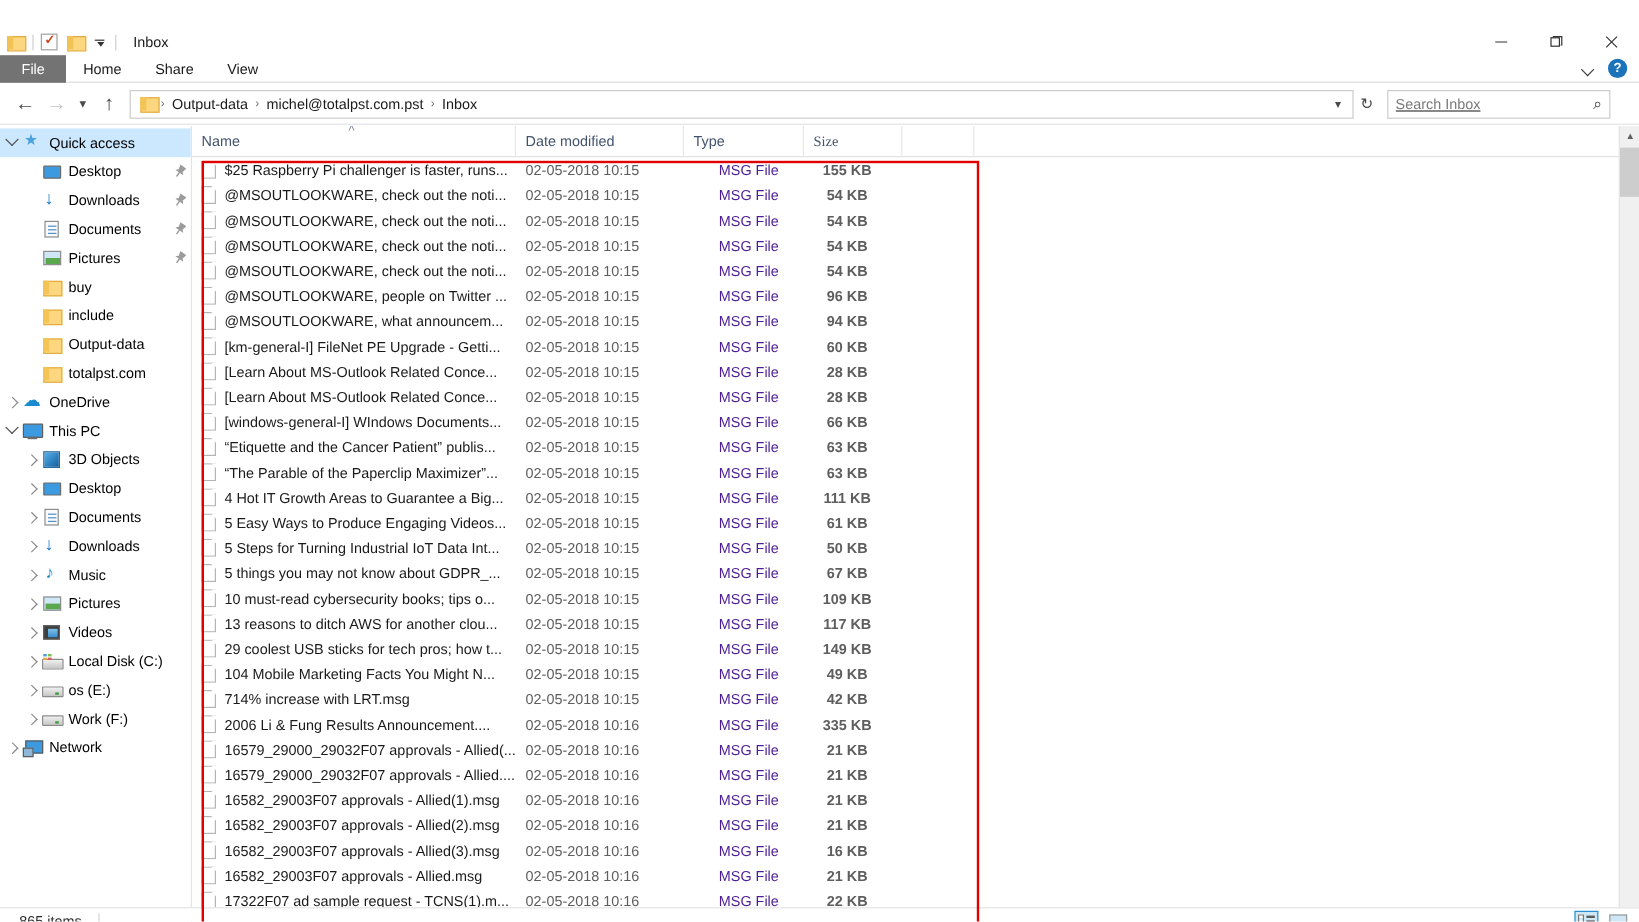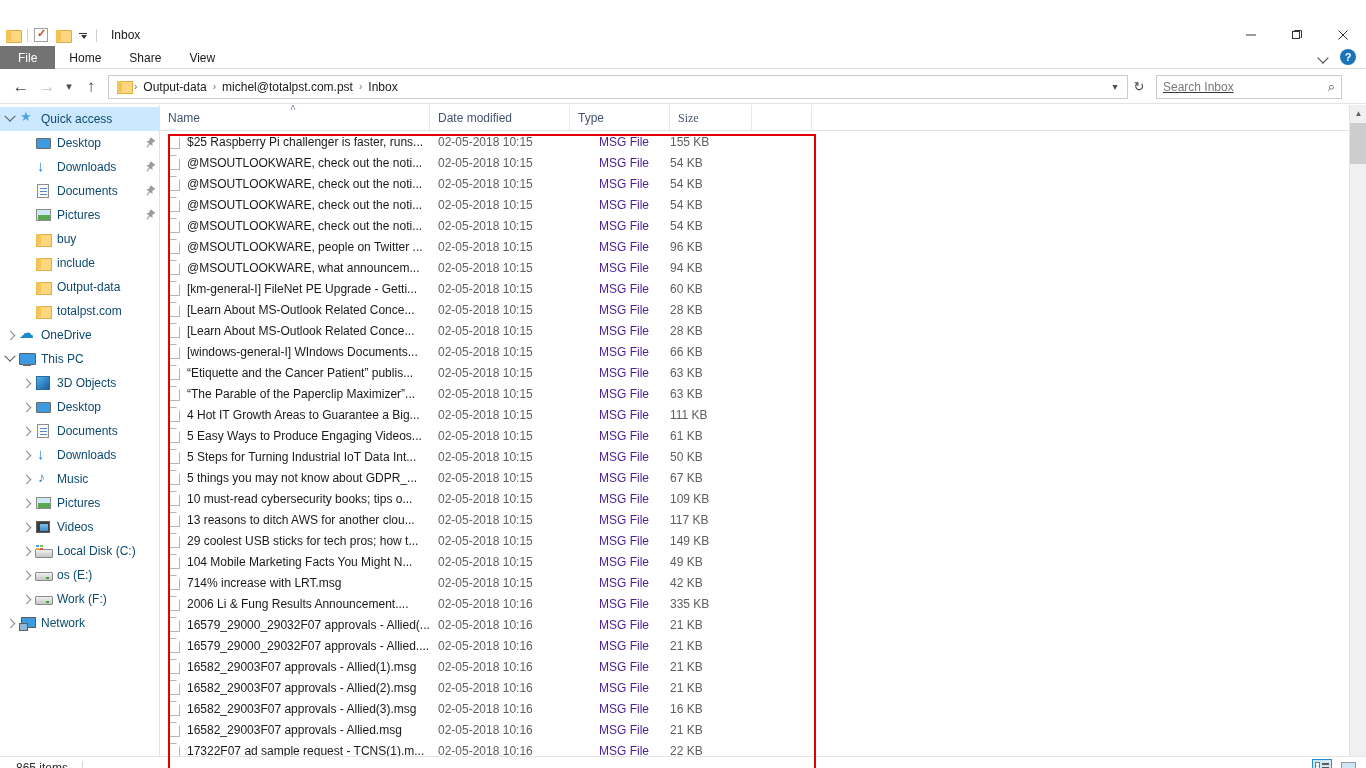--- a/index.html
+++ b/index.html
@@ -99,21 +99,21 @@
   .search-ico { position:absolute; right:6px; color:#4a4a4a; font-size:13px; }
 
   
   .body-area { position:absolute; left:0; top:81px; width:1366px; height:663px; display:flex; }
 
   
   .sidebar {
     width:160px; height:663px; background:#ffffff; border-right:1px solid #e4e4e4;
     overflow:hidden; padding-top:2px; position:relative;
   }
-  .nrow { height:24px; display:flex; align-items:center; font-size:12px; color:#0c4a6e; white-space:nowrap; }
+  .nrow { height:24px; display:flex; align-items:center; font-size:12px; color:#000000; white-space:nowrap; }
   .nrow.sel { background:#cce8ff; }
   .exp { width:16px; display:flex; align-items:center; justify-content:center; color:#767676; font-size:9px; }
   .exp.open::after{ content:""; width:7px; height:7px; border-right:1.4px solid #5a5a5a;
       border-bottom:1.4px solid #5a5a5a; transform:rotate(45deg) translate(-2px,-2px); }
   .exp.closed::after{ content:""; width:6px; height:6px; border-right:1.4px solid #8a8a8a;
       border-bottom:1.4px solid #8a8a8a; transform:rotate(-45deg); }
   .nico { width:18px; height:16px; display:flex; align-items:center; justify-content:center; margin-right:5px; }
   .nlabel { flex:1; }
   .pin { width:18px; display:flex; align-items:center; justify-content:center; color:#9a9a9a; font-size:11px; }
   .ind0 { padding-left:2px; }
@@ -182,21 +182,21 @@
 
   .rows { position:absolute; left:0; top:26px; right:0; bottom:0; overflow:hidden; }
   .frow { display:flex; height:21px; align-items:center; font-size:12px; color:#1a1a1a; }
   .fname { width:270px; display:flex; align-items:center; padding-left:8px; overflow:hidden; white-space:nowrap; }
   .fico { width:12px; height:15px; background:#fff; border:1px solid #b4b4b4; margin-right:7px; flex:0 0 auto; position:relative; }
   .fico::after{ content:""; position:absolute; right:-1px; top:-1px; border-left:4px solid transparent;
       border-top:4px solid #ffffff; }
   .fnametext { overflow:hidden; text-overflow:ellipsis; white-space:nowrap; }
   .fdate { width:140px; padding-left:8px; color:#5e5e5e; white-space:nowrap; }
   .ftype { width:100px; padding-left:8px; color:#4c1d95; white-space:nowrap;text-align:center; }
-  .fsize { width:82px; padding-right:10px; text-align:left; color:#5e5e5e; white-space:nowrap; }
+  .fsize { width:82px; padding-right:10px; text-align:center; color:#5e5e5e; white-space:nowrap;font-weight:bold; }
 
   
   .annot {
     position:absolute; left:168px; top:110px; width:648px; height:638px;
     border:2px solid #e10000; pointer-events:none; z-index:40;
   }
 
   
   .vscroll { position:absolute; right:0; top:81px; width:17px; height:663px; background:#f0f0f0; border-left:1px solid #e4e4e4; }
   .vs-arrow { width:17px; height:17px; display:flex; align-items:center; justify-content:center; color:#606060; font-size:8px; }

